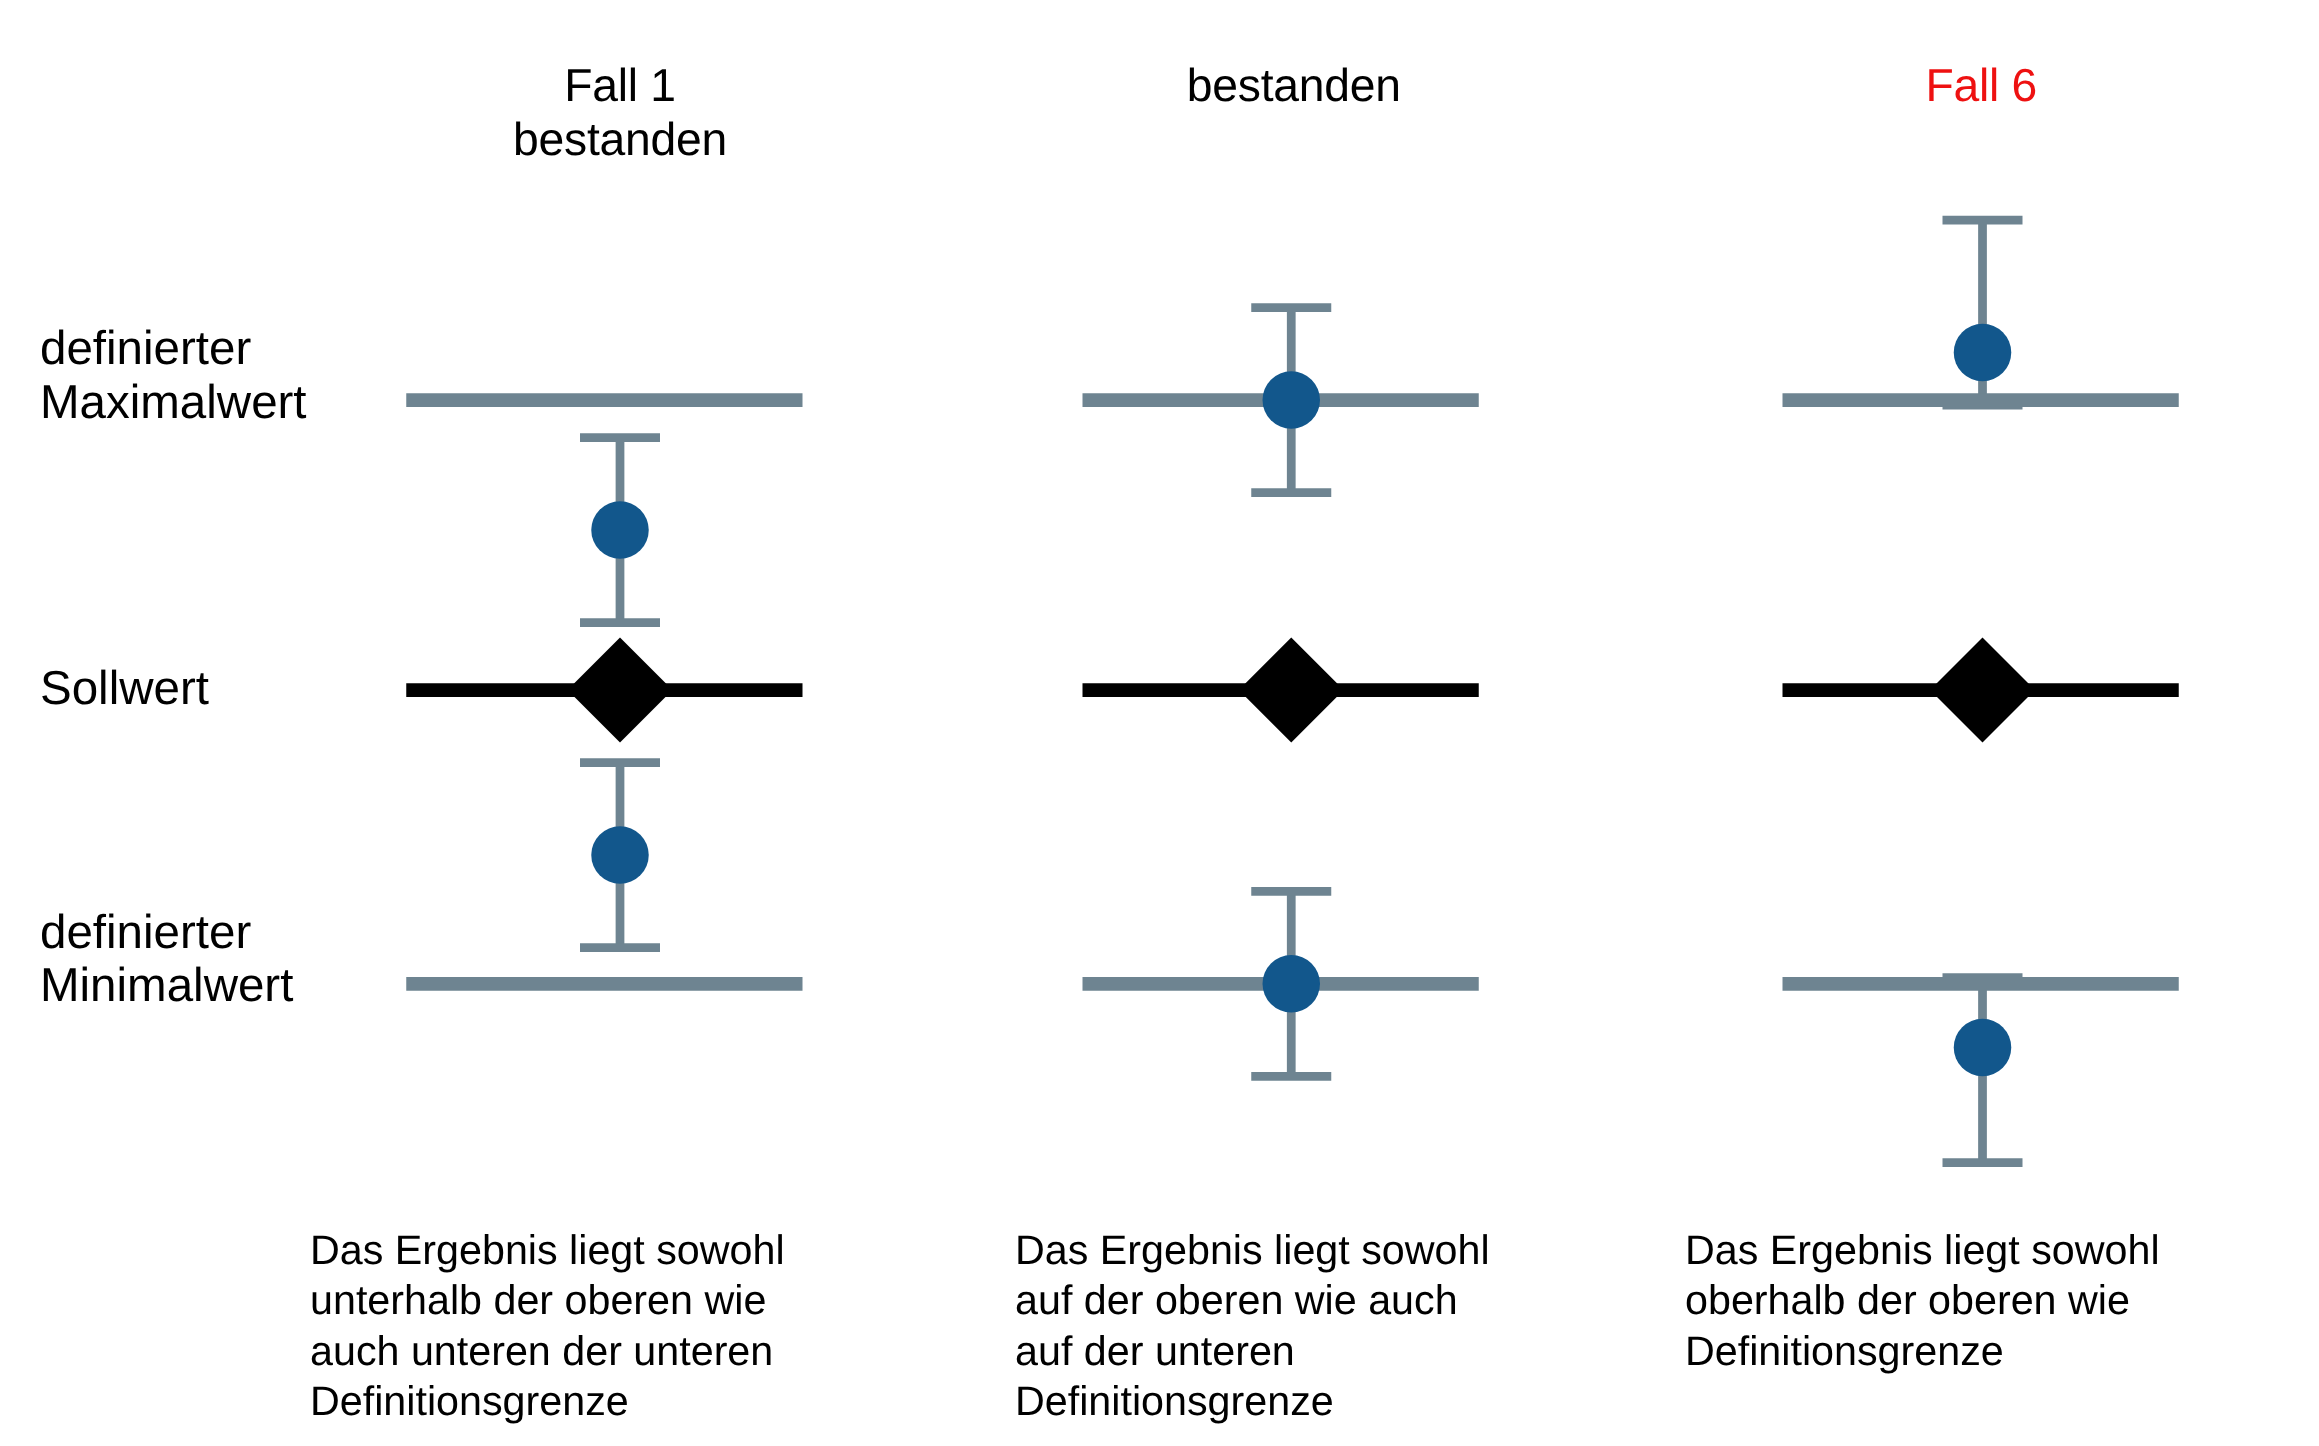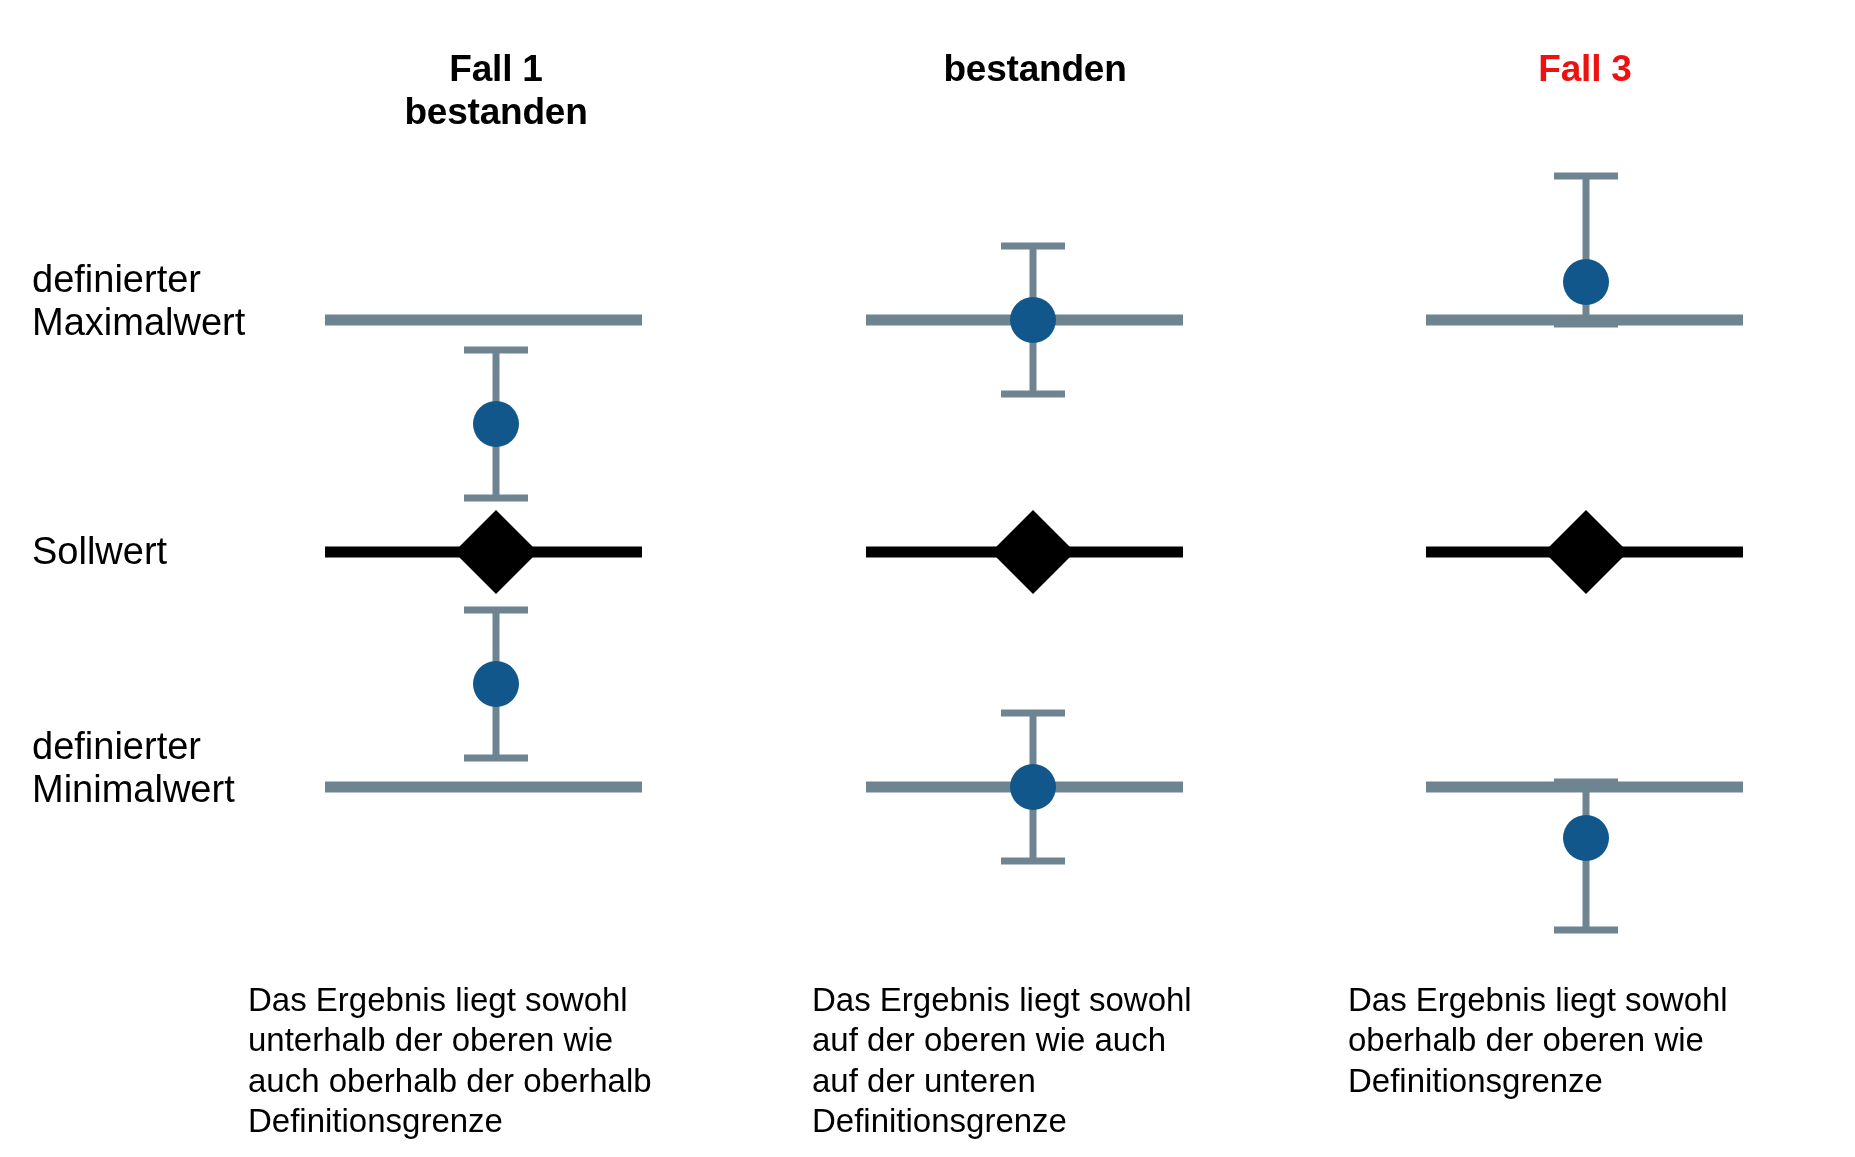--- a/index.html
+++ b/index.html
@@ -10,21 +10,21 @@
     color:#000000;
     overflow:hidden;
     position:relative;
   }
   #stage{position:absolute;left:0;top:0;width:1855px;height:1157px;}
 
   
   .col-header{
     position:absolute;
     text-align:center;
-    font-weight:bold;
+    font-weight:normal;
     font-size:37px;
     line-height:1.15;
     letter-spacing:-0.2px;
   }
   .col-header .hl{display:block;white-space:nowrap;}
 
   
   .row-label{
     position:absolute;
     font-size:38px;
@@ -56,21 +56,21 @@
   <div class="col-header" style="left:286px;top:48px;width:420px;">
     <span class="hl">Fall 1</span>
     <span class="hl">bestanden</span>
   </div>
 
   <div class="col-header" style="left:825px;top:48px;width:420px;">
     <span class="hl">bestanden</span>
   </div>
 
   <div class="col-header" style="left:1375px;top:48px;width:420px;color:#EE1111;">
-    <span class="hl">Fall 3</span>
+    <span class="hl">Fall 6</span>
   </div>
 
   <div class="row-label" style="left:8px;top:258px;">
     <span class="ll">definierter</span>
     <span class="ll">Maximalwert</span>
   </div>
 
   <div class="row-label" style="left:8px;top:530px;">
     <span class="ll">Sollwert</span>
   </div>
@@ -145,21 +145,21 @@
       <circle cx="1586" cy="838" r="23" fill="#12578C"></circle>
 
       <line x1="1426" y1="552" x2="1743" y2="552" stroke="#000000" stroke-width="11" stroke-linecap="butt"></line>
       <polygon points="1586,510 1628,552 1586,594 1544,552" fill="#000000"></polygon>
     </g>
   </svg>
 
   <div class="caption" style="left:248px;top:980px;width:520px;">
     <span class="cl">Das Ergebnis liegt sowohl</span>
     <span class="cl">unterhalb der oberen wie</span>
-    <span class="cl">auch oberhalb der oberhalb</span>
+    <span class="cl">auch unteren der unteren</span>
     <span class="cl">Definitionsgrenze</span>
   </div>
 
   <div class="caption" style="left:812px;top:980px;width:500px;">
     <span class="cl">Das Ergebnis liegt sowohl</span>
     <span class="cl">auf der oberen wie auch</span>
     <span class="cl">auf der unteren</span>
     <span class="cl">Definitionsgrenze</span>
   </div>
 

